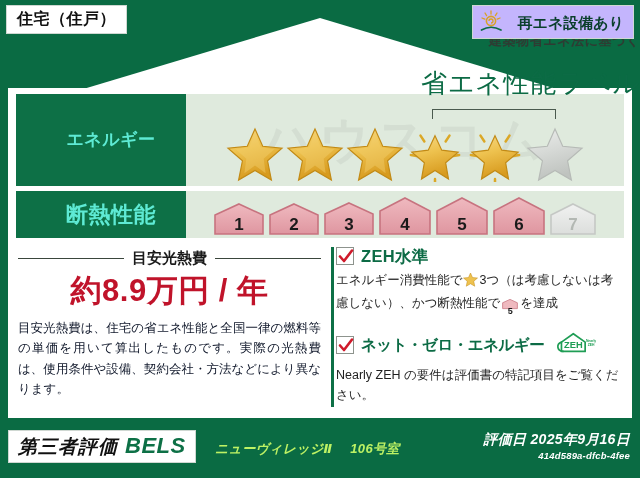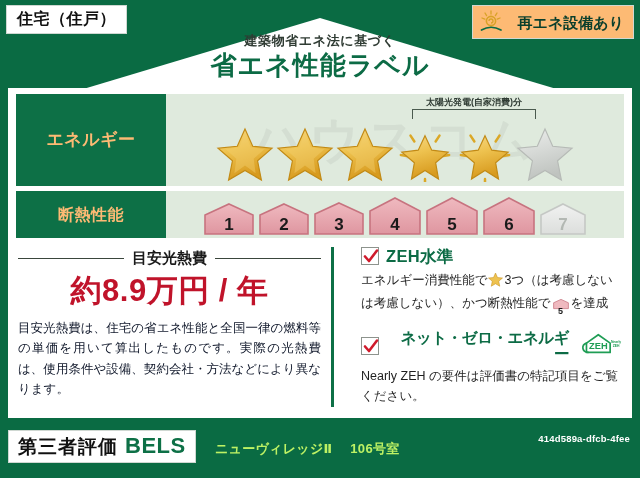--- a/index.html
+++ b/index.html
@@ -36,41 +36,41 @@
     border:1px solid #cfd8d2;
     padding:5px 10px 6px 10px;
     font-size:16px;font-weight:bold;
     color:#111;
     letter-spacing:.5px;
     line-height:1;
     z-index:5;
   }
   .badge-renew{
     position:absolute;right:6px;top:5px;
-    background:#fdba74;
+    background:#c4b5fd;
     border:1px solid #cfd8d2;
     padding:4px 9px 4px 6px;
     display:flex;align-items:center;gap:13px;
     z-index:5;
   }
   .badge-renew .txt{
     font-size:15px;font-weight:bold;color:#0a3f2c;line-height:1;
   }
   .sun-icon{width:26px;height:24px;display:block;flex:0 0 auto;}
   .title-wrap{
     position:absolute;left:0;right:0;top:34px;
-    text-align:center;z-index:4;
+    text-align:right;z-index:4;
   }
   .title-sub{
     font-size:13px;font-weight:bold;color:#2f3b33;
     letter-spacing:.6px;line-height:1.1;
   }
   .title-main{
-    margin-top:3px;
-    font-size:26px;font-weight:bold;color:#0c6b45;
+    margin-top:21px;
+    font-size:26px;font-weight:normal;color:#0c6b45;
     letter-spacing:1px;line-height:1.1;
   }
 
   
   .body-card{
     position:absolute;
     left:8px;right:8px;top:88px;
     height:330px;
     background:#ffffff;
     box-sizing:border-box;
@@ -78,28 +78,29 @@
 
   
   .perf-row{
     display:flex;
     align-items:stretch;
     margin:6px 8px 0 8px;
   }
   .perf-label{
     width:150px;flex:0 0 150px;
     background:#0d7046;
-    color:#fdba74;
+    color:#5eead4;
     display:flex;align-items:center;justify-content:center;
     font-size:17px;font-weight:bold;
     line-height:1.35;
     text-align:center;
     letter-spacing:.5px;
-  }
-  .perf-label.small{font-size:16px;}
+    padding-left:20px;
+  }
+  .perf-label.small{font-size:22px;}
   .perf-field{
     flex:1 1 auto;
     background:#dfeadd;
     position:relative;
   }
   .row-energy .perf-field{height:92px;}
   .row-insul{margin-top:5px;}
   .row-insul .perf-label{height:47px;}
   .row-insul .perf-field{height:47px;}
 
@@ -154,21 +155,21 @@
     display:flex;
     margin:9px 10px 0 10px;
     height:160px;
   }
   .col-left{
     flex:0 0 316px;width:316px;
     border-right:3px solid #0d7046;
     padding-right:10px;box-sizing:border-box;
   }
   .col-right{
-    flex:1 1 auto;padding-left:27px;box-sizing:border-box;
+    flex:1 1 auto;padding-left:2px;box-sizing:border-box;
   }
   .cost-head{
     display:flex;align-items:center;gap:8px;
     margin-top:2px;
   }
   .cost-head .ln{flex:1 1 auto;height:1px;background:#3a463c;}
   .cost-head .t{
     font-size:15px;font-weight:bold;color:#1b1b1b;white-space:nowrap;
   }
   .cost-val{
@@ -205,20 +206,21 @@
   .inline-house .n{
     position:absolute;left:0;right:0;bottom:1px;text-align:center;
     font-size:9px;font-weight:bold;color:#1a1a1a;line-height:1;
   }
   .gap-sep{height:9px;}
 
   
   .footer{
     position:absolute;left:0;right:0;bottom:0;height:56px;
     background:#0a6b43;
+    font-style:italic;
   }
   .bels-box{
     position:absolute;left:8px;top:8px;
     background:#fff;border:1px solid #cfd8d2;
     padding:4px 9px 5px 9px;
     display:flex;align-items:baseline;gap:7px;
     line-height:1;
   }
   .bels-box .jp{font-size:19px;font-weight:bold;color:#111;letter-spacing:1px;}
   .bels-box .en{font-size:22px;font-weight:bold;color:#0d7046;letter-spacing:.5px;}
@@ -272,21 +274,20 @@
     <div class="perf-row row-energy">
       <div class="perf-label">
         <div>
           <div>エネルギー</div>
         </div>
       </div>
       <div class="perf-field">
         <div class="watermark">ハウスコム</div>
 
         <div class="solar-bracket">
-          <div class="blabel">太陽光発電(自家消費)分</div>
           <div class="bline"></div>
         </div>
 
         <div class="stars">
 
           <span>
             <svg class="star" viewBox="0 0 60 58">
               <defs>
                   <linearGradient id="g1" x1="0" y1="0" x2="0.3" y2="1">
                 <stop offset="0" stop-color="#f6d98a"></stop>
@@ -485,17 +486,18 @@
   <div class="footer">
     <div class="bels-box">
       <span class="jp">第三者評価</span>
       <span class="en">BELS</span>
     </div>
     <div class="prop">
       <span>ニューヴィレッジⅡ</span>
       <span class="room">106号室</span>
     </div>
     <div class="eval">
+      <div class="d">評価日 2025年9月16日</div>
       <div class="id">414d589a-dfcb-4fee</div>
     </div>
   </div>
 
 </div>
 
 </body></html>

